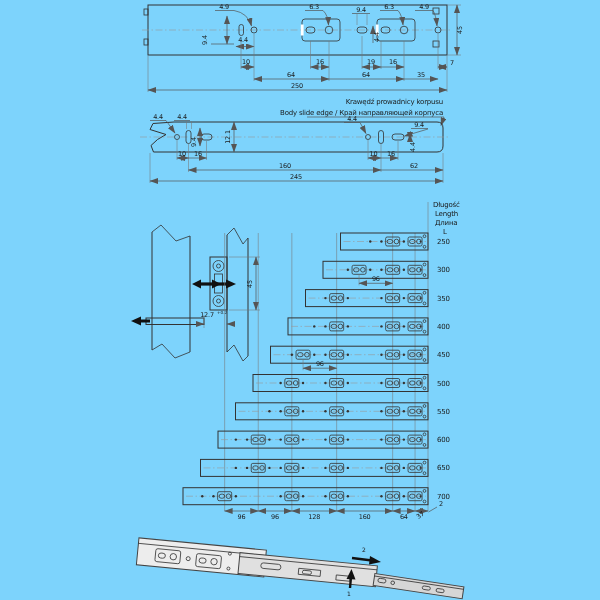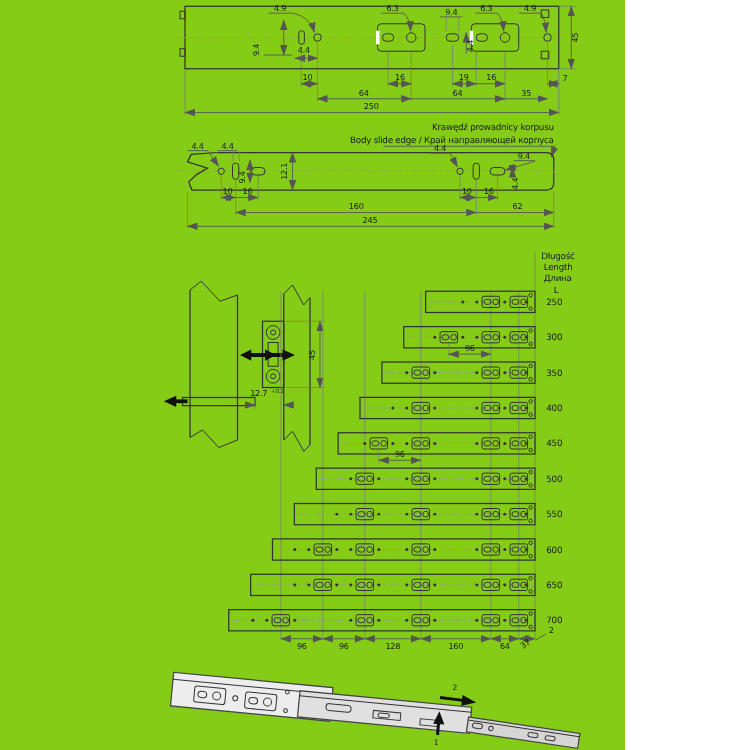--- a/index.html
+++ b/index.html
@@ -1,16 +1,16 @@
 <!DOCTYPE html>
 <html><head>
 <meta charset="utf-8">
 <style>
   html,body{margin:0;padding:0;background:#ffffff;}
-  .stage{width:500px;height:600px;position:relative;background:#84cc16;overflow:hidden;}
+  .stage{width:600px;height:600px;position:relative;background:#7dd3fc;overflow:hidden;}
   svg{font-family:"DejaVu Sans","Liberation Sans",sans-serif;}
   text{fill:#1a1a1a;}
   .dimtxt{font-size:6.5px;letter-spacing:-0.2px;}
   .notetxt{font-size:7px;letter-spacing:-0.2px;}
   .hdrtxt{font-size:7px;letter-spacing:-0.2px;}
   .obj{stroke:#333;fill:none;stroke-width:1;}
   .obj2{stroke:#333;fill:none;stroke-width:0.8;}
   .dim{stroke:#555;fill:none;stroke-width:0.7;}
   .ext{stroke:#777;fill:none;stroke-width:0.55;}
   .cl{stroke:#999;fill:none;stroke-width:0.6;stroke-dasharray:7 2.5 1.5 2.5;}

